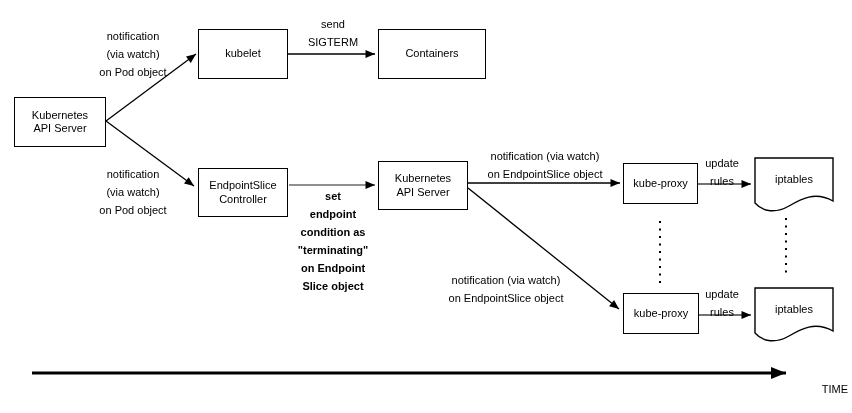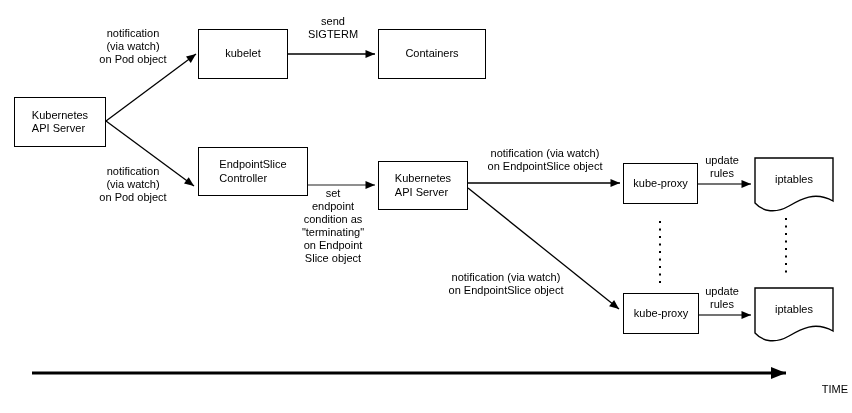--- a/index.html
+++ b/index.html
@@ -11,33 +11,34 @@
     color:#000;
     overflow:hidden;
   }
   .edges{position:absolute;left:0;top:0;width:852px;height:413px;}
   .node{
     position:absolute;
     box-sizing:border-box;
     border:1.5px solid #000;
     background:#fff;
     display:flex;align-items:center;justify-content:center;
+    text-align:center;
     font-size:11px;line-height:13.5px;
     white-space:pre-line;
   }
   .doc-label{
     position:absolute;
     display:flex;align-items:center;justify-content:center;
     text-align:left;font-size:11px;line-height:13.5px;
     pointer-events:none;
   }
   .elabel{
     position:absolute;
     text-align:center;
-    font-size:11px;line-height:13px;
+    font-size:11px;line-height:18px;
     white-space:pre-line;
   }
   .time-label{
     position:absolute;
     font-size:11px;line-height:13px;
     text-align:right;
   }
 </style>
 </head>
 <body>
@@ -76,21 +77,21 @@
     <line x1="32" y1="373" x2="786" y2="373" stroke="#000" stroke-width="3.2" marker-end="url(#ah-big)"></line>
   </svg>
 
   <div class="node" style="left:14px;top:97px;width:92px;height:50px;">Kubernetes
 API Server</div>
 
   <div class="node" style="left:198px;top:29px;width:90px;height:50px;">kubelet</div>
 
   <div class="node" style="left:378px;top:29px;width:108px;height:50px;">Containers</div>
 
-  <div class="node" style="left:198px;top:147px;width:110px;height:49px;">EndpointSlice
+  <div class="node" style="left:198px;top:168px;width:90px;height:49px;">EndpointSlice
 Controller</div>
 
   <div class="node" style="left:378px;top:161px;width:90px;height:49px;">Kubernetes
 API Server</div>
 
   <div class="node" style="left:623px;top:163px;width:75px;height:41px;">kube-proxy</div>
 
   <div class="node" style="left:623px;top:293px;width:76px;height:41px;">kube-proxy</div>
 
   <div class="doc-label" style="left:755px;top:162px;width:78px;height:36px;">iptables</div>
@@ -101,21 +102,21 @@
 (via watch)
 on Pod object</div>
 
   <div class="elabel" style="left:73px;top:165px;width:120px;">notification
 (via watch)
 on Pod object</div>
 
   <div class="elabel" style="left:283px;top:15px;width:100px;">send
 SIGTERM</div>
 
-  <div class="elabel" style="left:273px;top:187px;width:120px;">set
+  <div class="elabel" style="left:273px;top:187px;width:120px;font-weight:bold;">set
 endpoint
 condition as
 "terminating"
 on Endpoint
 Slice object</div>
 
   <div class="elabel" style="left:480px;top:147px;width:130px;">notification (via watch)
 on EndpointSlice object</div>
 
   <div class="elabel" style="left:441px;top:271px;width:130px;">notification (via watch)

